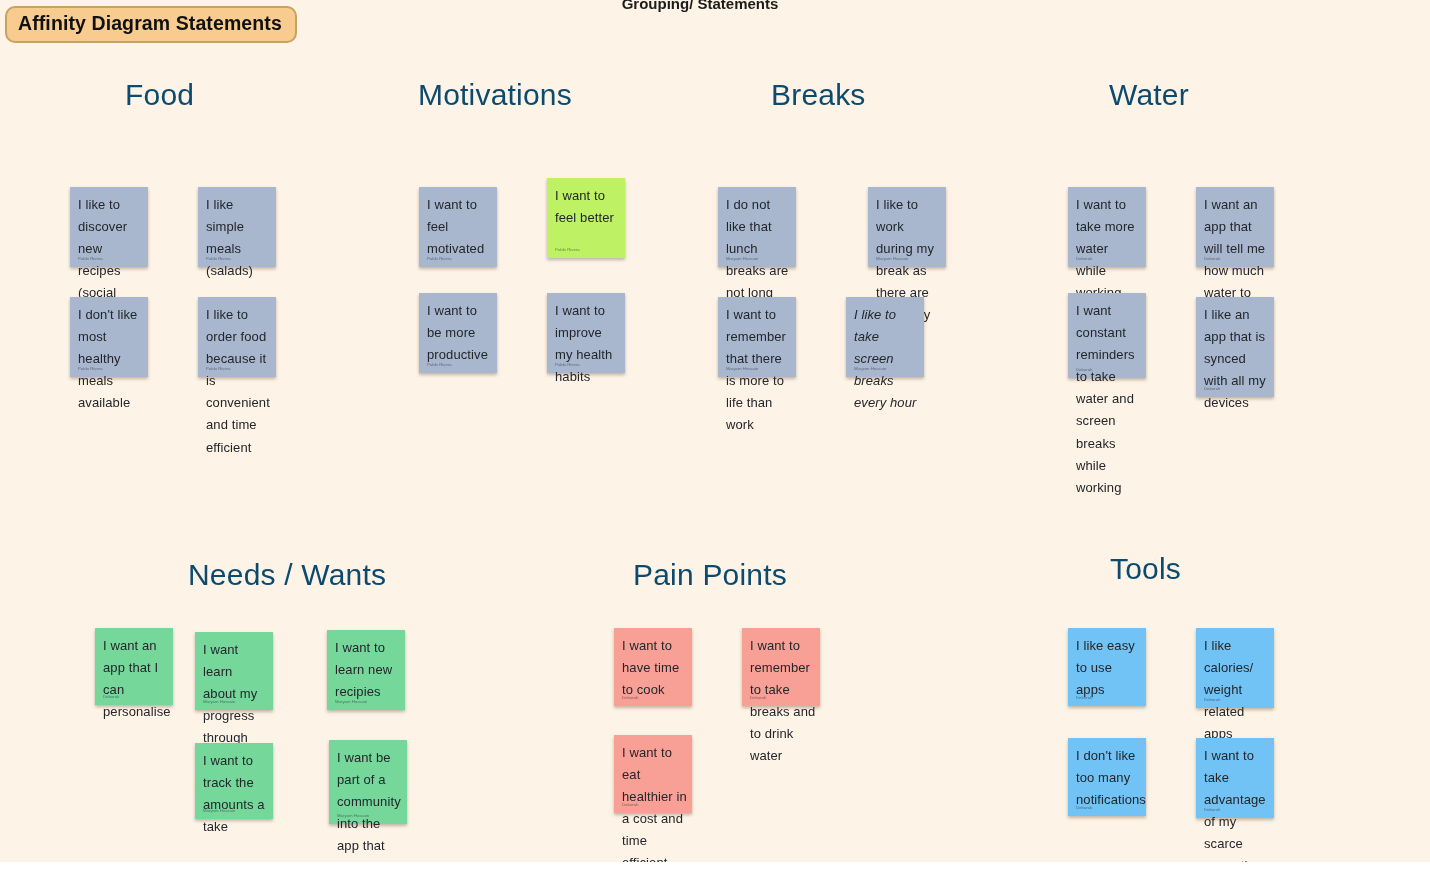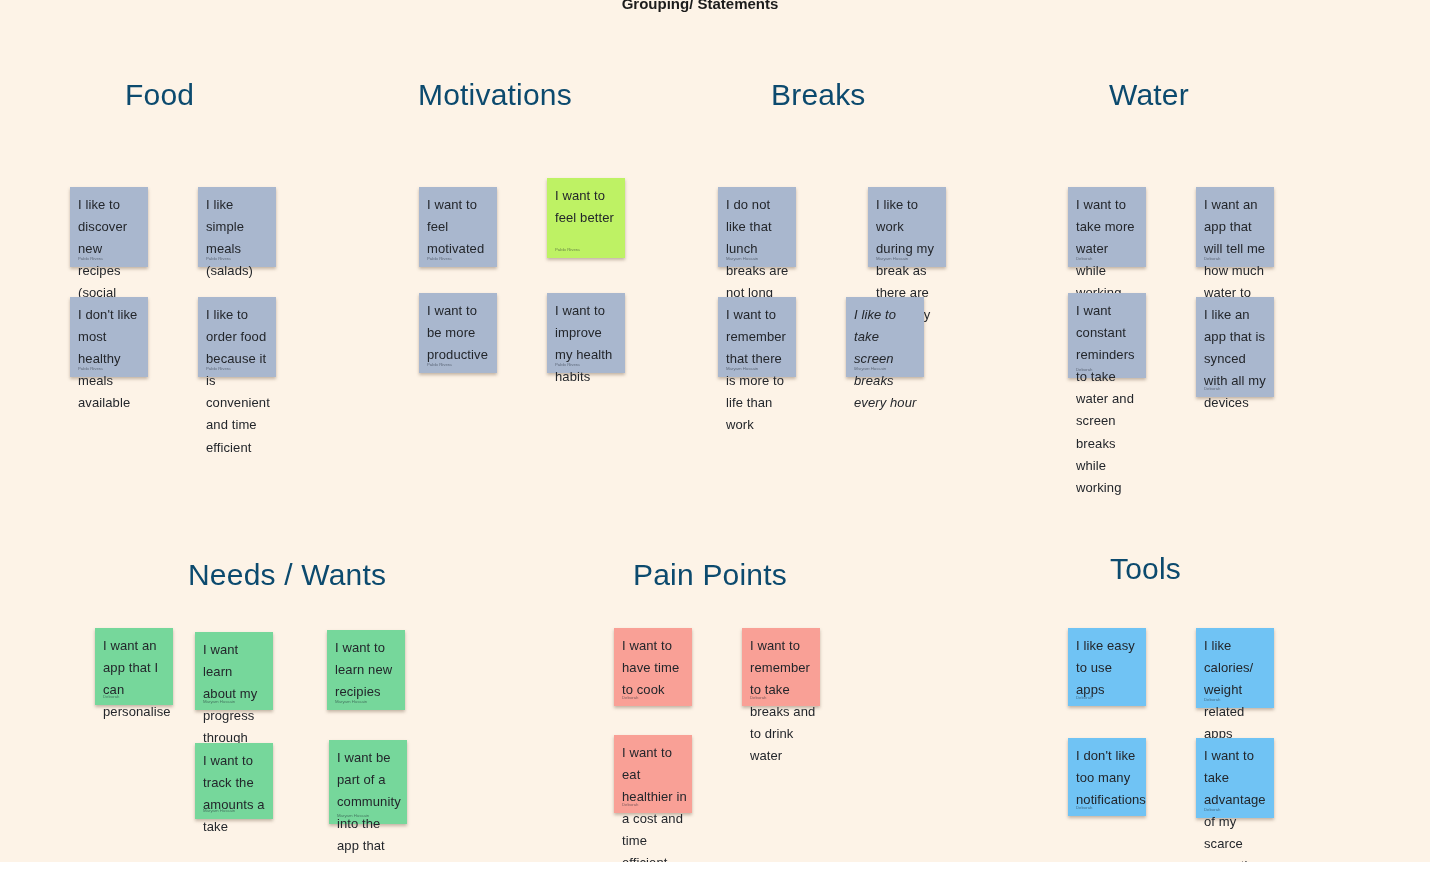--- a/index.html
+++ b/index.html
@@ -80,20 +80,21 @@
     width: 100%;
     height: 14px;
     background: #ffffff;
   }
 </style>
 </head>
 <body>
 
 <div class="board" style="background: rgb(253, 243, 231);">
   <div class="board-title">Grouping/ Statements</div>
+  <div class="affinity-label" style="background: rgb(248, 204, 142); border-color: rgb(201, 162, 99);">Affinity Diagram Statements</div>
   <div id="groups-container">
       <div class="group-header" style="left: 125px; top: 78px;">Food</div>
       <div class="note" style="left: 70px; top: 187px; background: rgb(169, 183, 206);">
         <div class="note-text">I like to discover new recipes (social media)</div>
         <div class="note-author">Pablo Rivera</div>
       </div>
       <div class="note" style="left: 198px; top: 187px; background: rgb(169, 183, 206);">
         <div class="note-text">I like simple meals (salads)</div>
         <div class="note-author">Pablo Rivera</div>
       </div>

